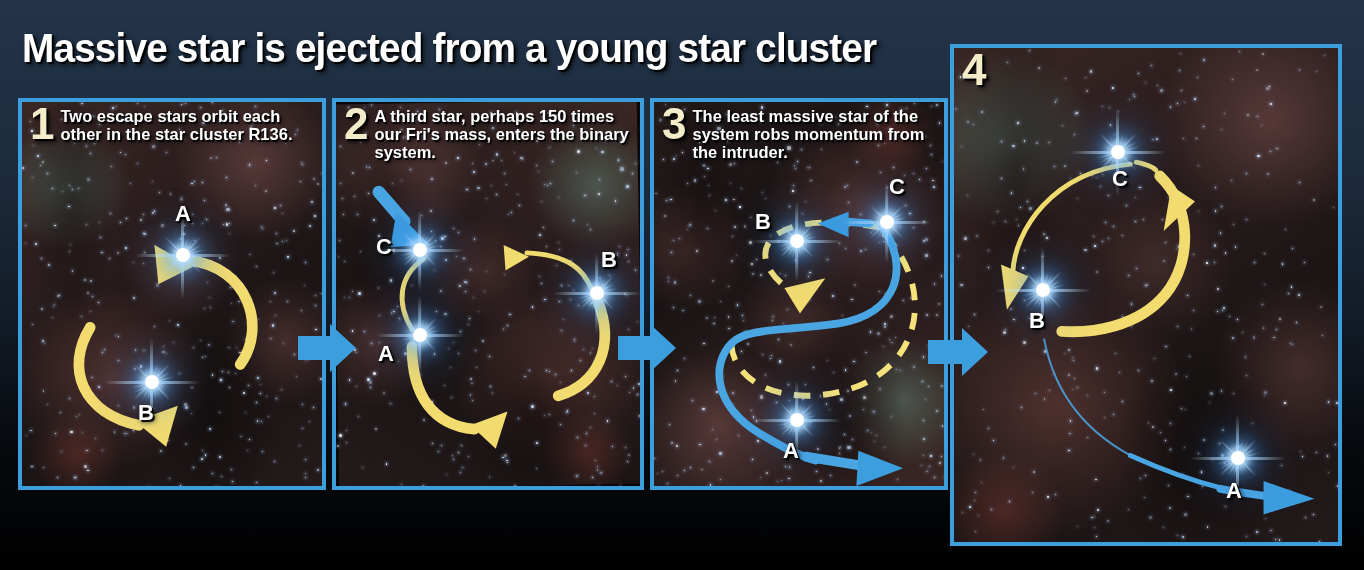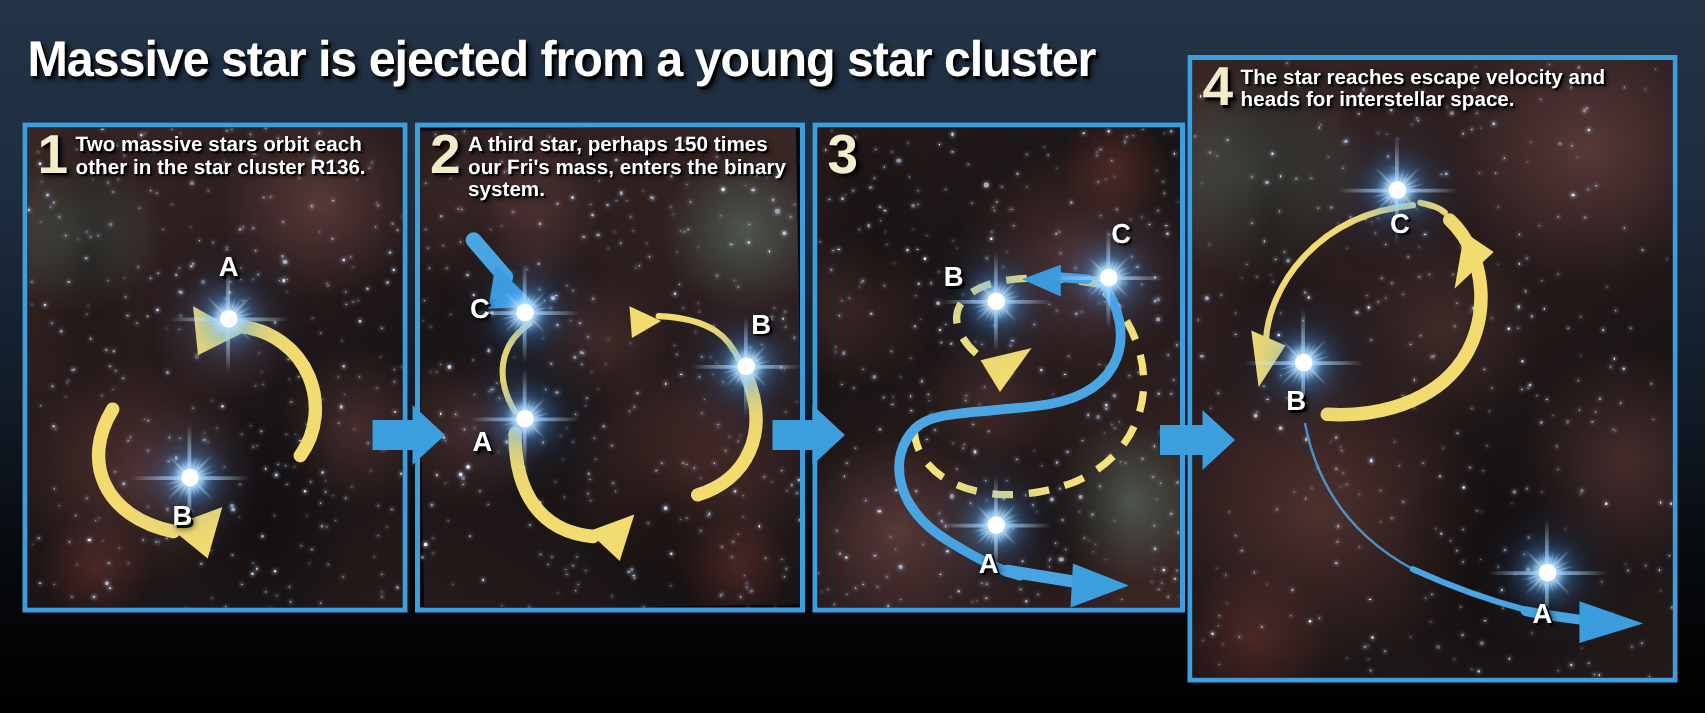--- a/index.html
+++ b/index.html
@@ -425,21 +425,21 @@
 
     <svg viewBox="0 0 308 392" preserveAspectRatio="none">
       <path class="ysolid" d="M 172 162 C 232 168 252 230 224 268"></path>
       <path class="ysolid" d="M 70 230 C 44 272 62 318 120 330"></path>
       <polygon class="yfill" points="176,168 136,146 140,186"></polygon>
       <polygon class="yfill" points="116,326 160,310 148,352"></polygon>
     </svg>
 
     <div class="cap">
       <div class="num">1</div>
-      <div class="captxt">Two massive stars orbit each other in the star cluster R136.</div>
+      <div class="captxt">Two escape stars orbit each other in the star cluster R136.</div>
     </div>
   </div>
 
   <div class="panel" id="panel2">
     <div class="sky">
       <div class="nebula v2"></div>
       <div class="dust"></div>
       <div class="stars" id="sf2">
           <i style="left:255.5px;top:246.4px;width:1px;height:1px;opacity:0.38;background:#cfe2ff"></i>
           <i style="left:293.2px;top:290.1px;width:1px;height:1px;opacity:0.54;background:#ffffff"></i>
@@ -1143,20 +1143,21 @@
       <polygon class="yfill" points="134,190 176,180 150,216"></polygon>
       <path class="bsolid" style="stroke-width:8" d="M 234 126 C 264 170 250 216 190 226 C 136 234 96 230 80 246 C 58 268 62 310 108 338 C 138 356 152 362 166 366"></path>
       <path class="bsolid" style="stroke-width:8" d="M 222 124 L 196 122"></path>
       <polygon class="bfill" points="200,112 168,124 200,138"></polygon>
       <path class="bsolid" style="stroke-width:10" d="M 156 362 L 218 372"></path>
       <polygon class="bfill" points="210,356 256,374 208,392"></polygon>
     </svg>
 
     <div class="cap">
       <div class="num">3</div>
+      <div class="captxt">The least massive star of the system robs momentum from the intruder.</div>
     </div>
   </div>
 
   <div class="panel" id="panel4">
     <div class="sky">
       <div class="nebula v4"></div>
       <div class="dust"></div>
       <div class="stars" id="sf4">
           <i style="left:168.1px;top:268.3px;width:1px;height:1px;opacity:0.75;background:#cfe2ff"></i>
           <i style="left:265.5px;top:184.4px;width:1.5px;height:1.5px;opacity:0.72;background:#cfe2ff"></i>
@@ -1498,21 +1499,20 @@
       <path class="ysolid" d="M 210 130 C 242 160 244 216 216 250 C 188 284 140 290 110 288"></path>
       <polygon class="yfill" points="222,140 214,186 246,156"></polygon>
       <path class="bsolid" style="stroke-width:2;opacity:.85" d="M 92 296 C 102 348 132 392 192 420"></path>
       <path class="bsolid" style="stroke-width:5" d="M 180 414 C 220 432 252 442 276 448"></path>
       <path class="bsolid" style="stroke-width:8" d="M 272 448 C 292 452 310 454 324 456"></path>
       <polygon class="bfill" points="316,440 368,458 316,474"></polygon>
     </svg>
 
     <div class="cap">
       <div class="num">4</div>
-      <div class="captxt">The star reaches escape velocity and heads for interstellar space.</div>
     </div>
   </div>
 
   <svg class="tarrow" style="left:296px;top:322px;width:62px;height:52px" viewBox="0 0 62 52">
     <path d="M 2 14 L 34 14 L 34 2 L 60 26 L 34 50 L 34 38 L 2 38 Z" class="bfill"></path>
   </svg>
   <svg class="tarrow" style="left:616px;top:322px;width:62px;height:52px" viewBox="0 0 62 52">
     <path d="M 2 14 L 34 14 L 34 2 L 60 26 L 34 50 L 34 38 L 2 38 Z" class="bfill"></path>
   </svg>
   <svg class="tarrow" style="left:926px;top:326px;width:64px;height:52px" viewBox="0 0 64 52">

